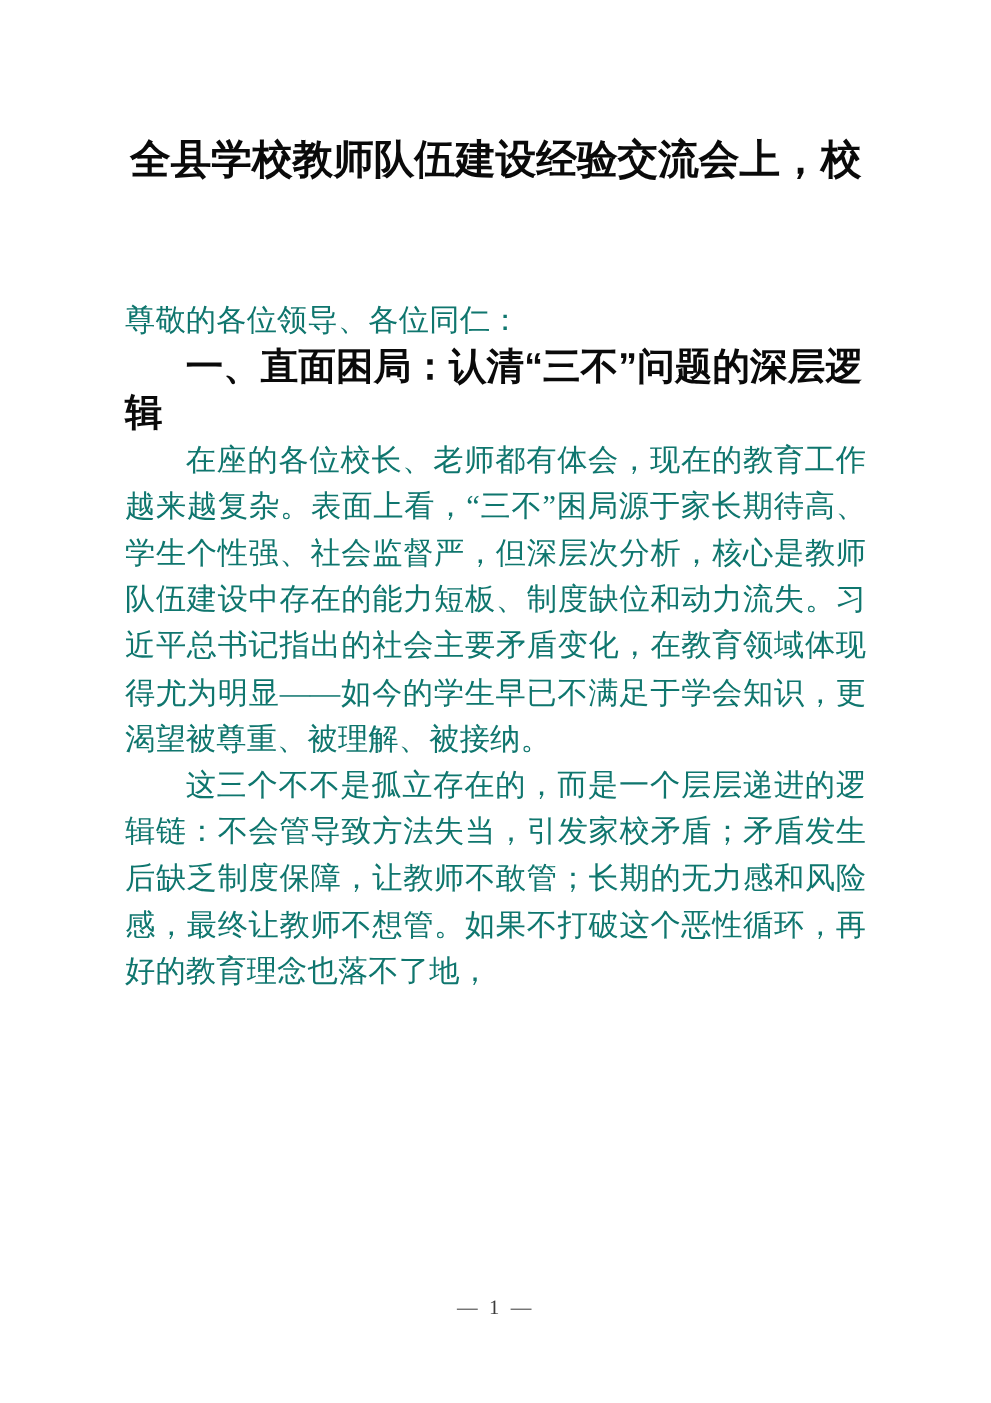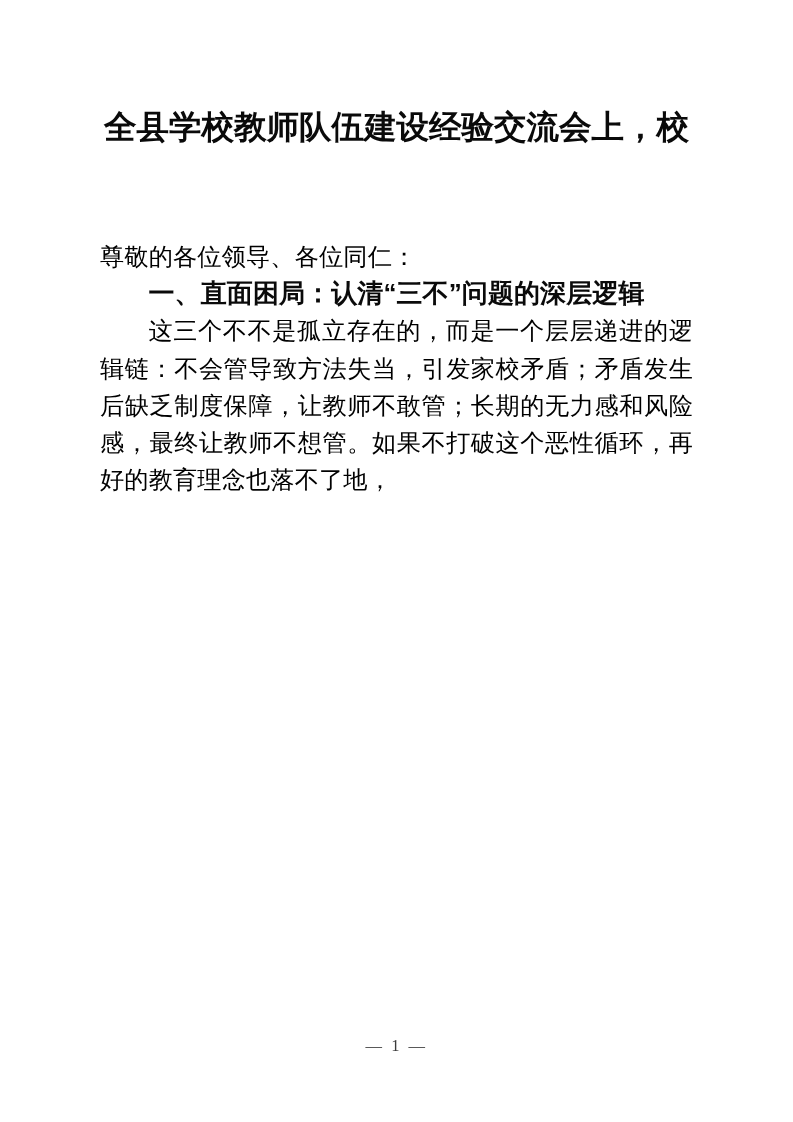--- a/index.html
+++ b/index.html
@@ -64,39 +64,39 @@
     top: 238px;
     width: 593px;
   }
 
   p.para {
     margin: 0;
     padding: 0;
     font-family: "Liberation Serif", "DejaVu Serif", serif;
     font-size: 24.2px;
     line-height: 37.2px;
-    color: #000000;
+    color: #0f766e;
     text-align: justify;
     text-justify: inter-ideograph;
     letter-spacing: 0.15px;
     word-break: break-all;
   }
   p.indent {
     text-indent: 48.5px;
   }
   p.noindent {
     text-indent: 0;
   }
 
   h2.section-heading {
     margin: 0;
     padding: 0;
     font-family: "Liberation Sans", "DejaVu Sans", sans-serif;
     font-weight: 700;
-    font-size: 26px;
+    font-size: 30px;
     line-height: 37.2px;
     color: #0a0a0a;
     text-indent: 48.5px;
     text-align: left;
     letter-spacing: 0.1px;
   }
 
   
   .page-footer {
     position: absolute;
@@ -123,20 +123,21 @@
     </h1>
 
     <div class="body-block">
 
       <p class="para noindent">尊敬的各位领导、各位同仁：</p>
 
 
 
       <h2 class="section-heading">一、直面困局：认清“三不”问题的深层逻辑</h2>
 
+      <p class="para indent">在座的各位校长、老师都有体会，现在的教育工作越来越复杂。表面上看，“三不”困局源于家长期待高、学生个性强、社会监督严，但深层次分析，核心是教师队伍建设中存在的能力短板、制度缺位和动力流失。习近平总书记指出的社会主要矛盾变化，在教育领域体现得尤为明显——如今的学生早已不满足于学会知识，更渴望被尊重、被理解、被接纳。</p>
 
       <p class="para indent">这三个不不是孤立存在的，而是一个层层递进的逻辑链：不会管导致方法失当，引发家校矛盾；矛盾发生后缺乏制度保障，让教师不敢管；长期的无力感和风险感，最终让教师不想管。如果不打破这个恶性循环，再好的教育理念也落不了地，</p>
 
     </div>
 
   </div>
 
   <div class="page-footer">— 1 —</div>
 
 </div>

